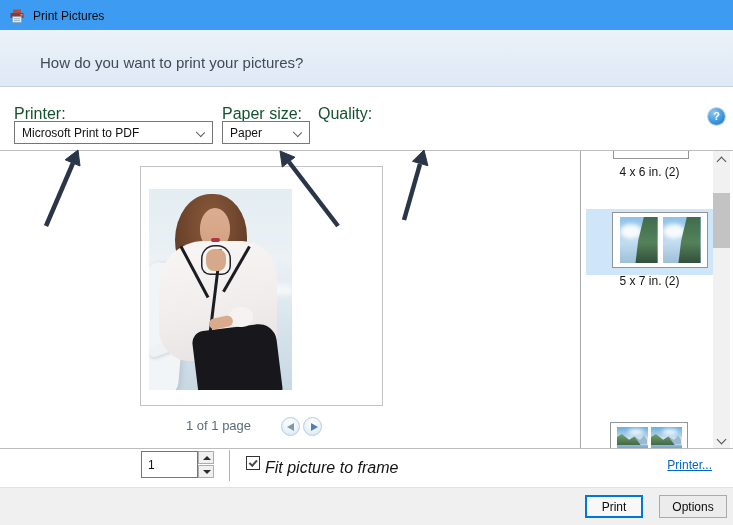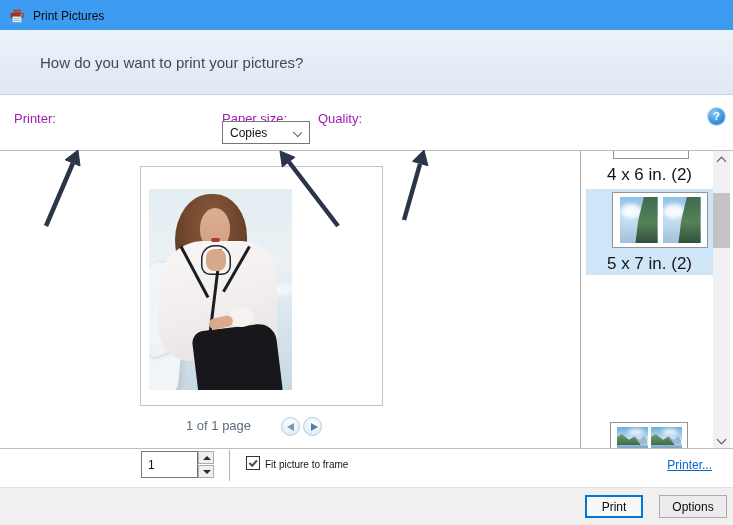--- a/index.html
+++ b/index.html
@@ -6,27 +6,27 @@
   body { background:#888; font-family:"Liberation Sans","DejaVu Sans",sans-serif; }
   #window {
     position:relative; width:733px; height:525px; background:#fff;
     overflow:hidden; font-family:"Liberation Sans","DejaVu Sans",sans-serif;
   }
   
   .titlebar { position:absolute; left:0; top:0; width:733px; height:31px; background:#3d9bf2; display:flex; align-items:center; }
   .titlebar .app-icon { width:16px; height:16px; margin-left:9px; }
   .titlebar .title { margin-left:8px; font-size:12px; color:#0b0b0b; }
   
-  .headerband { position:absolute; left:0; top:30px; width:733px; height:65px;
+  .headerband { position:absolute; left:0; top:30px; width:733px; height:57px;
     background:linear-gradient(180deg,#ecf2f9 0%,#e2ebf6 70%,#dfe9f5 100%);
     border-bottom:1px solid #c6d2dd; }
   .headerband .question { position:absolute; left:40px; top:24px; font-size:15px; color:#3f4b57; }
   
   .controls { position:absolute; left:0; top:95px; width:733px; height:55px; background:#fff; }
-  .ctl-label { position:absolute; top:16px; font-size:13px; color:#a21caf; }
+  .ctl-label { position:absolute; top:10px; font-size:16px; color:#14532d; }
   .select { position:absolute; top:26px; height:23px; background:#fff; border:1px solid #767676; font-size:12px; color:#111; display:flex; align-items:center; padding-left:7px; cursor:default; }
   .select .chev { position:absolute; right:8px; top:7px; width:7px; height:7px; border-right:1.4px solid #5c5c5c; border-bottom:1.4px solid #5c5c5c; transform:rotate(45deg) scale(1,0.9); }
   .help-btn { position:absolute; left:708px; top:13px; width:17px; height:17px; border-radius:50%;
     background:radial-gradient(circle at 35% 28%, #8ec9f2 0%, #3e97dd 55%, #1f6fb4 100%);
     color:#fff; font-size:11px; font-weight:bold; text-align:center; line-height:17px; box-shadow:0 0 0 1px #bcd6ea; }
   
   .main { position:absolute; left:0; top:150px; width:733px; height:299px; background:#fff;
     border-top:1px solid #bdbdbd; border-bottom:1px solid #bdbdbd; overflow:hidden; }
   .vdivider { position:absolute; left:580px; top:0; width:1px; height:299px; background:#a9a9a9; }
   
@@ -55,21 +55,21 @@
   .nav-btn .tri { position:absolute; top:5px; width:0; height:0; border-top:4.5px solid transparent; border-bottom:4.5px solid transparent; }
   .nav-prev { left:281px; }
   .nav-prev .tri { left:5px; border-right:7px solid #7f97ad; }
   .nav-next { left:303px; }
   .nav-next .tri { left:7px; border-left:7px solid #4d7fb5; }
   
   .arrows-svg { position:absolute; left:0; top:0; width:733px; height:525px; pointer-events:none; z-index:6; }
   
   .layout-item { position:absolute; left:586px; width:127px; }
   .layout-item .thumb-frame { position:absolute; background:#fff; border:1px solid #929699; display:flex; align-items:center; justify-content:center; gap:5px; }
-  .layout-item .cap { position:absolute; left:0; width:100%; text-align:center; font-size:17px; color:#141414; }
+  .layout-item .cap { position:absolute; left:0; width:100%; text-align:center; font-size:12px; color:#141414; }
   .item-selected { background:#cfe6f9; }
   .scene-v { position:relative; width:38px; height:46px; overflow:hidden; background:linear-gradient(180deg,#8ec1e8 0%,#c2dcf0 55%,#9fc0d6 100%); }
   .scene-v .cloud { position:absolute; left:2%; top:16%; width:58%; height:32%; background:rgba(255,255,255,0.9); border-radius:50%; filter:blur(2px); }
   .scene-v .ridge { position:absolute; right:0; top:0; width:58%; height:100%; background:linear-gradient(180deg,#3f6c4e 0%,#548259 55%,#324f3c 100%); clip-path:polygon(38% 0, 100% 0, 100% 100%, 0 100%, 12% 52%); }
   .scene-h { position:relative; overflow:hidden; background:linear-gradient(180deg,#6aaede 0%,#a9cfeb 38%,#dcecf7 58%); }
   .scene-h .cloud { position:absolute; left:38%; top:8%; width:50%; height:28%; background:rgba(255,255,255,0.9); border-radius:50%; filter:blur(2px); }
   .scene-h .mtn-far { position:absolute; left:42%; bottom:20%; width:58%; height:42%; background:#9cb9d2; clip-path:polygon(0 100%, 28% 12%, 58% 48%, 82% 0, 100% 55%, 100% 100%); }
   .scene-h .mtn { position:absolute; left:0; bottom:18%; width:78%; height:50%; background:linear-gradient(180deg,#74a069 0%,#43684b 100%); clip-path:polygon(0 30%, 22% 0, 52% 52%, 74% 22%, 100% 100%, 0 100%); }
   .scene-h .water { position:absolute; left:0; bottom:0; width:100%; height:20%; background:linear-gradient(180deg,#95bcd8 0%,#6f9cc2 100%); }
   
@@ -86,21 +86,21 @@
   .copies-input { position:absolute; left:141px; top:1px; width:57px; height:27px; border:1px solid #767676; font-size:12px; padding-left:6px; font-family:inherit; color:#111; }
   .spinner { position:absolute; left:198px; top:1px; width:16px; height:27px; }
   .spin-btn { position:absolute; left:0; width:16px; height:13px; background:#f0f0f0; border:1px solid #acacac; }
   .spin-up { top:0; } .spin-down { top:14px; }
   .spin-tri { position:absolute; left:4px; width:0; height:0; border-left:4px solid transparent; border-right:4px solid transparent; }
   .spin-up .spin-tri { top:4px; border-bottom:4.5px solid #2b2b2b; }
   .spin-down .spin-tri { top:4px; border-top:4.5px solid #2b2b2b; }
   .bb-divider { position:absolute; left:229px; top:0; width:1px; height:31px; background:#b2b2b2; }
   .checkbox { position:absolute; left:246px; top:6px; width:14px; height:14px; border:1px solid #333; background:#fff; }
   .checkbox .check { position:absolute; left:2px; top:2.5px; width:8px; height:4.5px; border-left:2px solid #4a4a4a; border-bottom:2px solid #4a4a4a; transform:rotate(-48deg); }
-  .fit-label { position:absolute; left:265px; top:9px; font-size:10px; color:#141414; }
+  .fit-label { position:absolute; left:265px; top:9px; font-size:16px; color:#141414;font-style:italic; }
   .options-link { position:absolute; right:21px; top:8px; font-size:12px; color:#0066cc; text-decoration:underline; cursor:pointer; }
   
   .footer { position:absolute; left:0; top:487px; width:733px; height:38px; background:#f0f0f0; border-top:1px solid #e2e2e2; }
   .btn { position:absolute; top:7px; height:23px; font-size:12px; font-family:inherit; color:#0b0b0b; text-align:center; cursor:pointer; }
   .btn-print { left:585px; width:58px; background:#f8f8f8; border:2px solid #0078d7; }
   .btn-cancel { left:659px; width:68px; background:#ececec; border:1px solid #ababab; }
 </style>
 </head>
 <body>
 
@@ -117,24 +117,28 @@
     </svg>
     <span class="title">Print Pictures</span>
   </div>
 
   <div class="headerband">
     <div class="question">How do you want to print your pictures?</div>
   </div>
 
   <div class="controls">
     <span class="ctl-label" style="left:14px;">Printer:</span>
+    <div class="select" style="left:14px; width:199px;">
+      <span>Microsoft Print to PDF</span>
+      <span class="chev"></span>
+    </div>
 
     <span class="ctl-label" style="left:222px;">Paper size:</span>
     <div class="select" style="left:222px; width:88px;">
-      <span>Copies</span>
+      <span>Paper</span>
       <span class="chev"></span>
     </div>
 
     <span class="ctl-label" style="left:318px;">Quality:</span>
 
     <div class="help-btn">?</div>
   </div>
 
   <div class="main">
     <div class="vdivider"></div>
@@ -165,21 +169,21 @@
       </div>
     <div class="nav-btn nav-next">
         <span class="tri"></span>
       </div>
 
     <div class="layout-item" style="top:0; height:40px;">
       <div class="thumb-frame" style="left:27px; top:-9px; width:76px; height:17px;"></div>
       <div class="cap" style="top:14px;">4 x 6 in. (2)</div>
     </div>
 
-    <div class="layout-item item-selected" style="top:38px; height:86px;">
+    <div class="layout-item item-selected" style="top:58px; height:66px;">
       <div class="thumb-frame" style="left:26px; top:3px; width:96px; height:56px;">
         <div class="scene-v">
             <div class="cloud"></div>
             <div class="ridge"></div>
           </div>
         <div class="scene-v">
             <div class="cloud"></div>
             <div class="ridge"></div>
           </div>
       </div>

